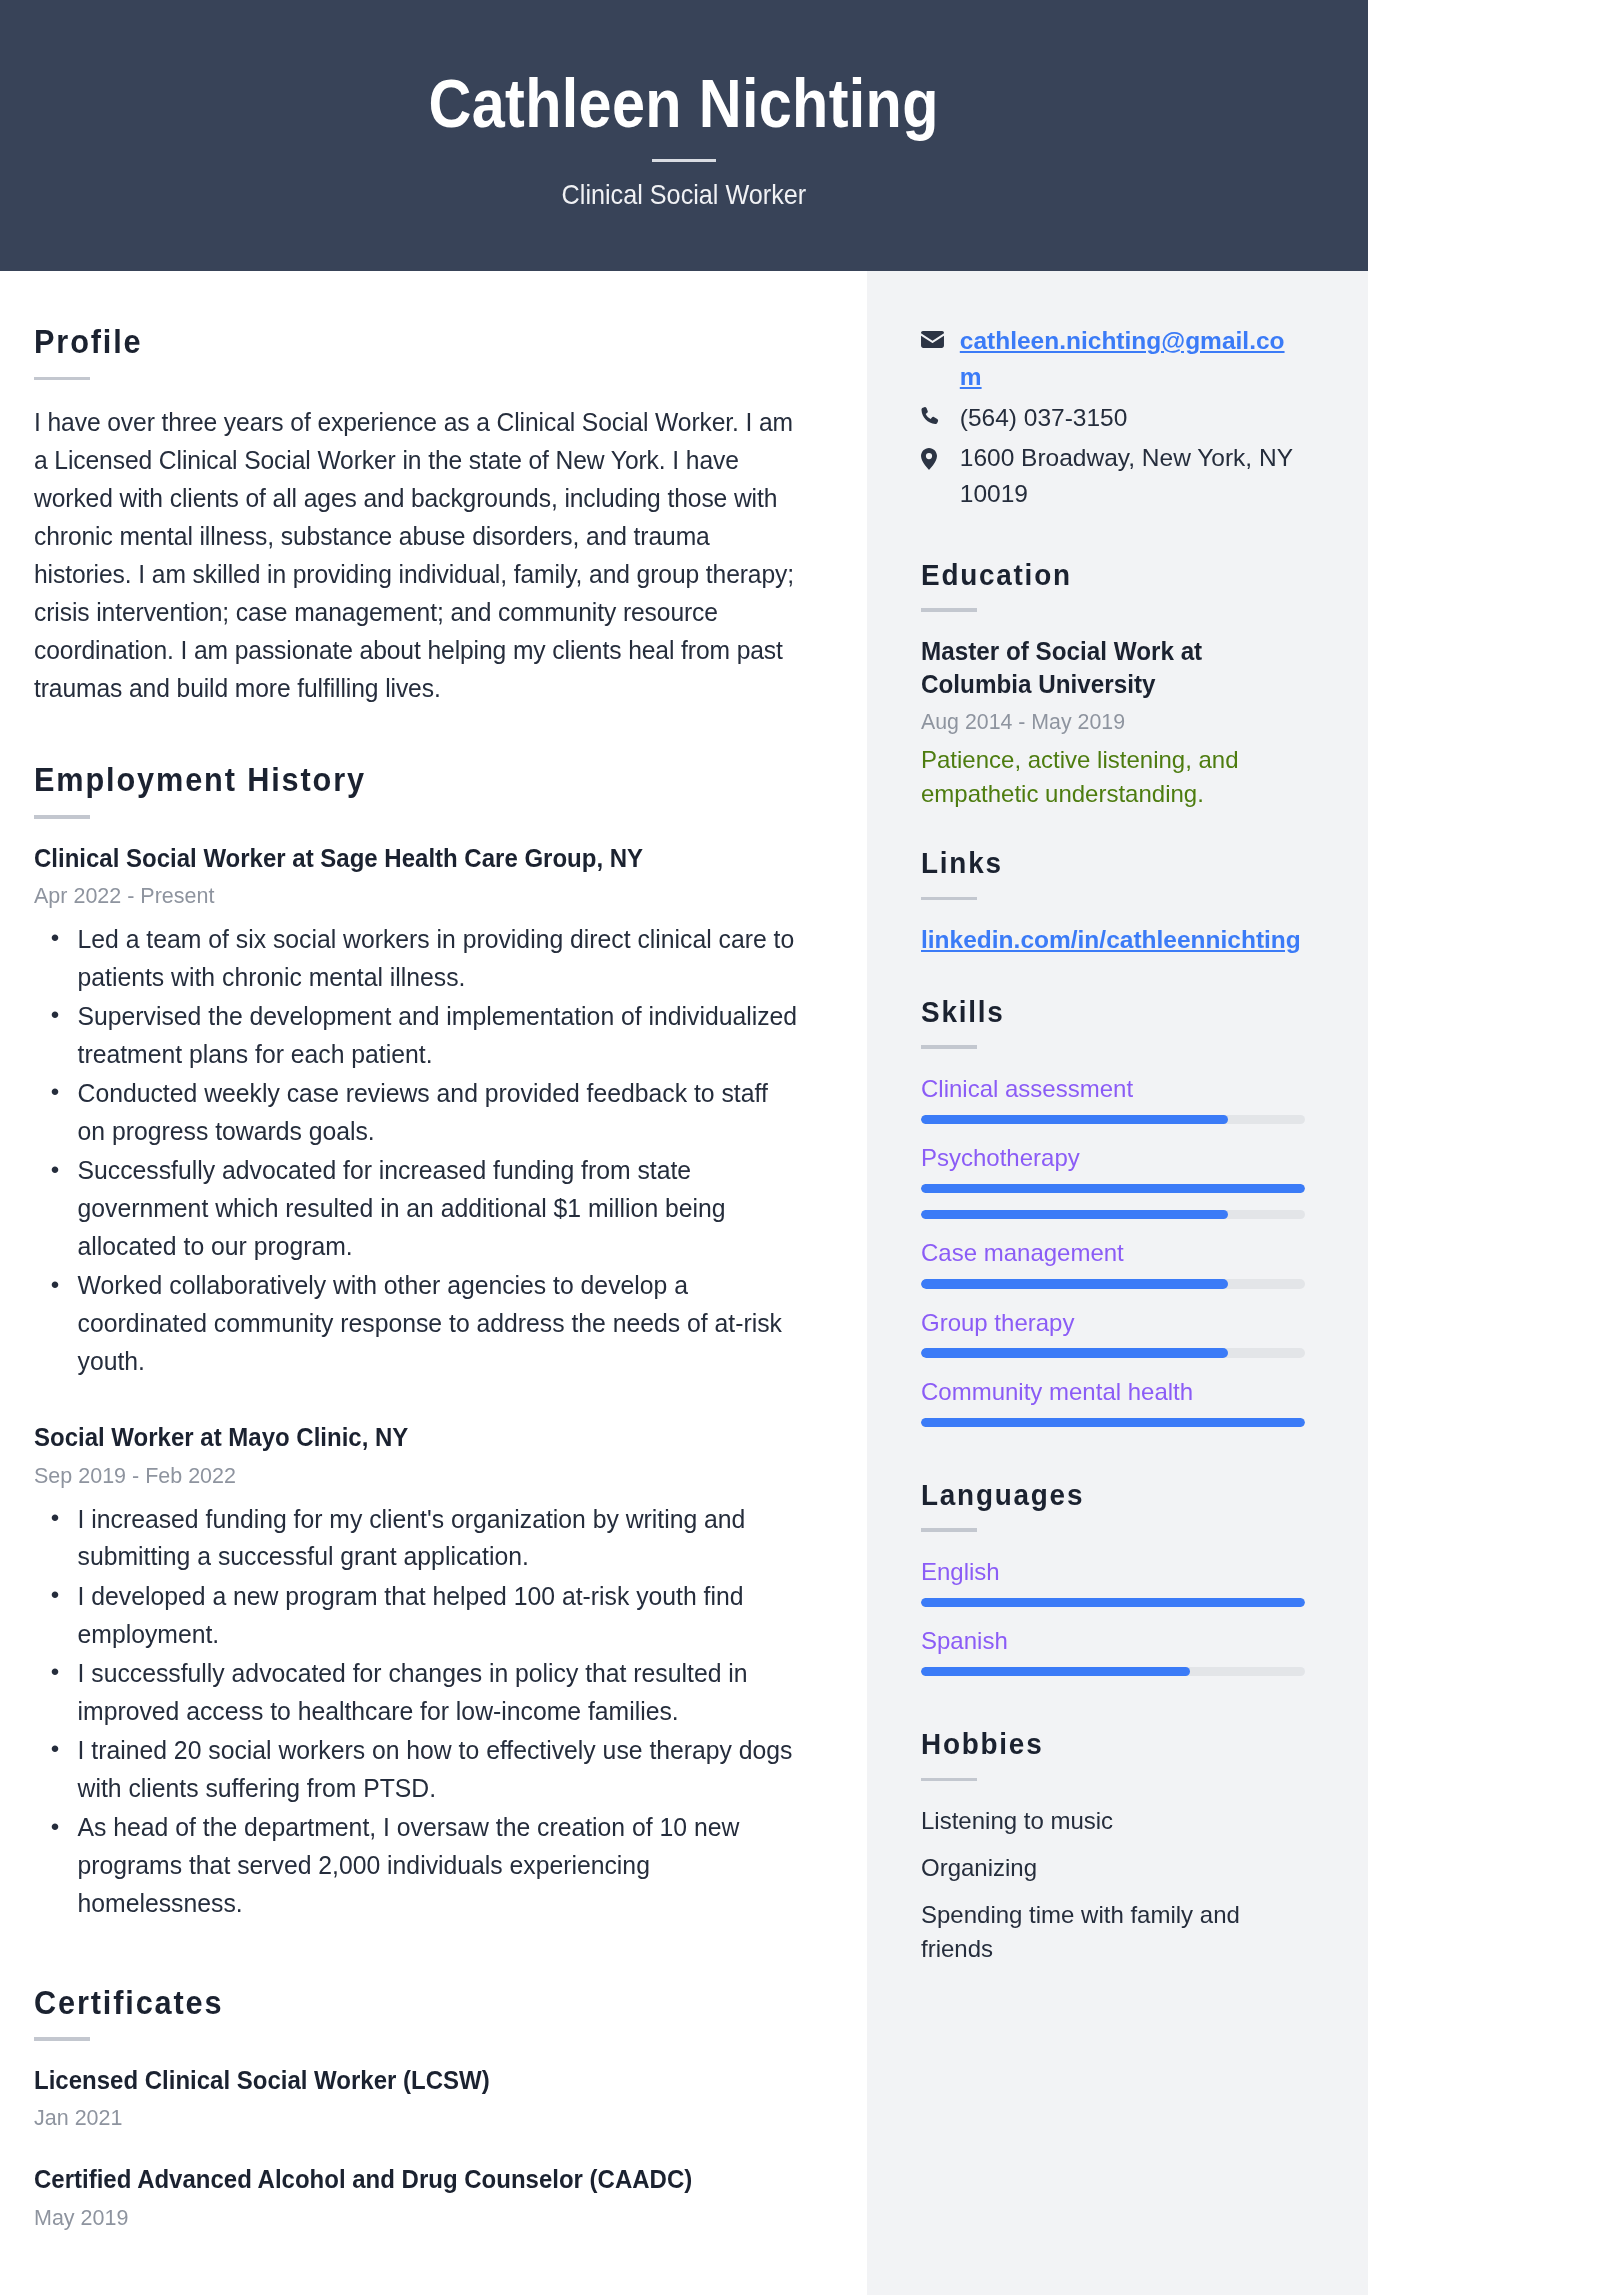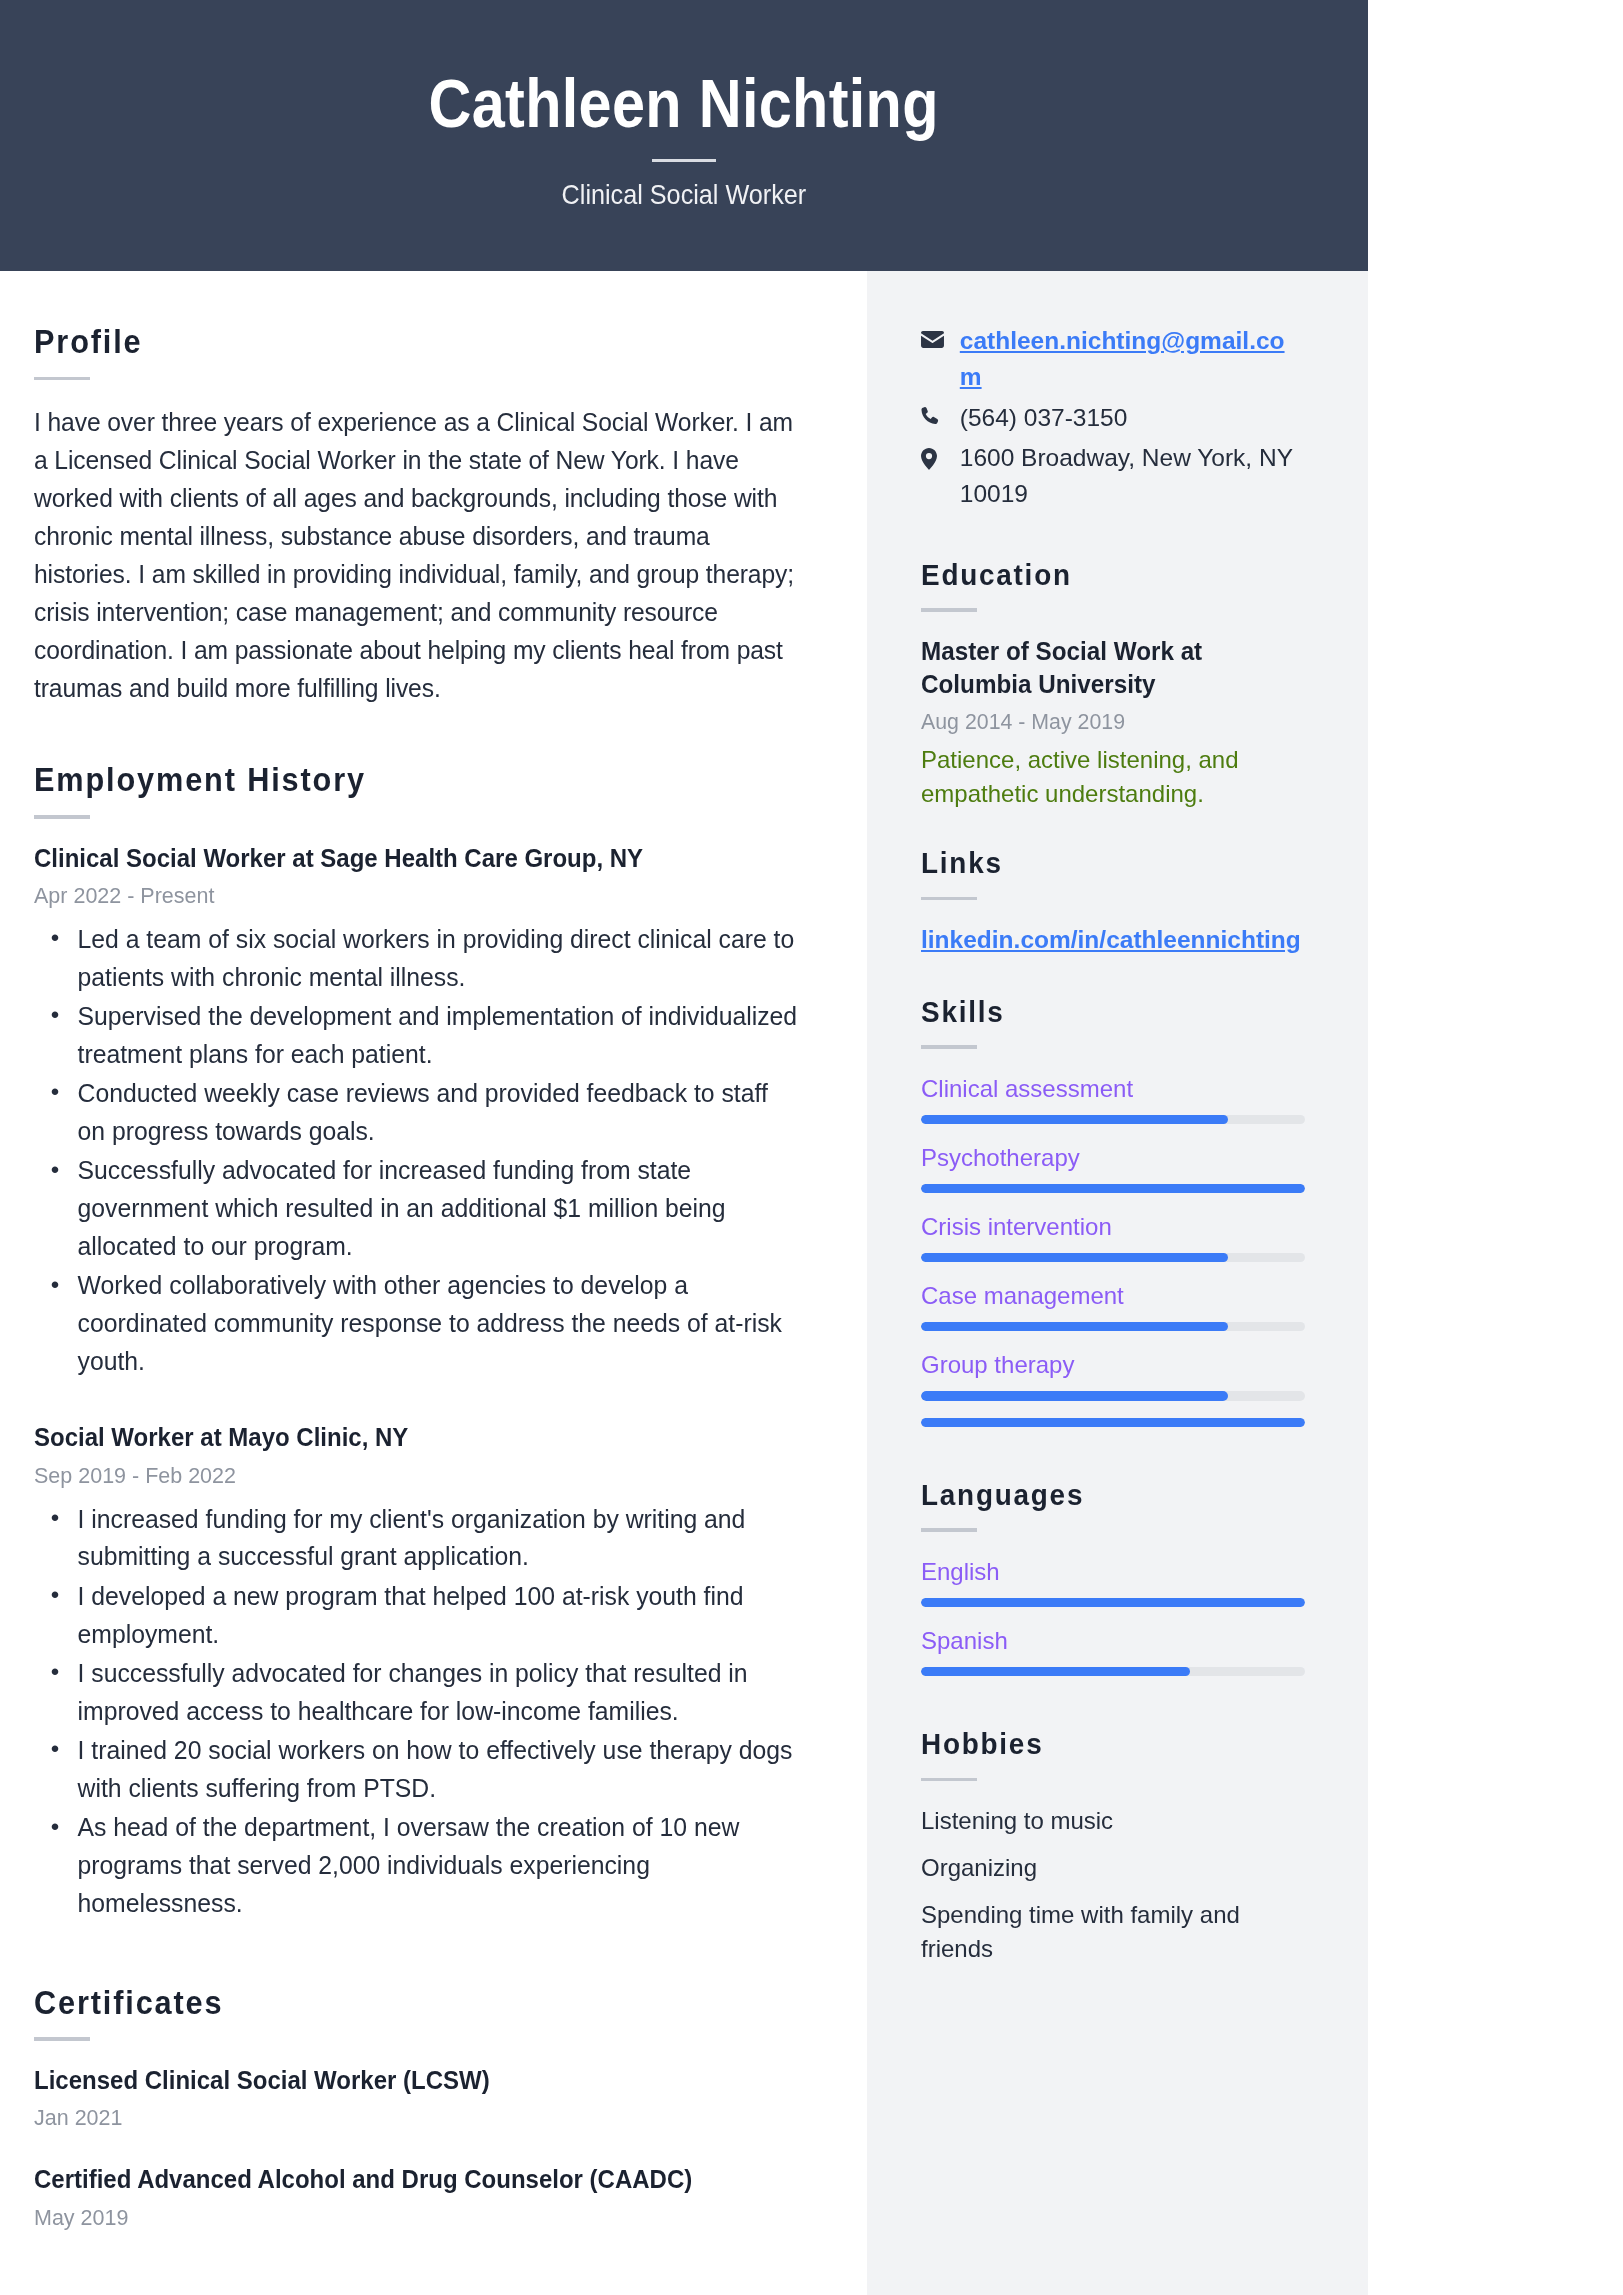--- a/index.html
+++ b/index.html
@@ -326,38 +326,38 @@
             <div class="bar-fill" style="width: 80%;"></div>
           </div>
         </div>
         <div class="skill-item">
           <div class="skill-label">Psychotherapy</div>
           <div class="bar-track">
             <div class="bar-fill" style="width: 100%;"></div>
           </div>
         </div>
         <div class="skill-item">
-          <div class="skill-label">Crisis intervention</div>
           <div class="bar-track">
             <div class="bar-fill" style="width: 80%;"></div>
           </div>
         </div>
         <div class="skill-item">
           <div class="skill-label">Case management</div>
           <div class="bar-track">
             <div class="bar-fill" style="width: 80%;"></div>
           </div>
         </div>
         <div class="skill-item">
           <div class="skill-label">Group therapy</div>
           <div class="bar-track">
             <div class="bar-fill" style="width: 80%;"></div>
           </div>
         </div>
         <div class="skill-item">
+          <div class="skill-label">Community mental health</div>
           <div class="bar-track">
             <div class="bar-fill" style="width: 100%;"></div>
           </div>
         </div>
       </div>
 
       <div class="gap-md"></div>
 
       <div>
         <div class="sec-head small">Languages</div>

